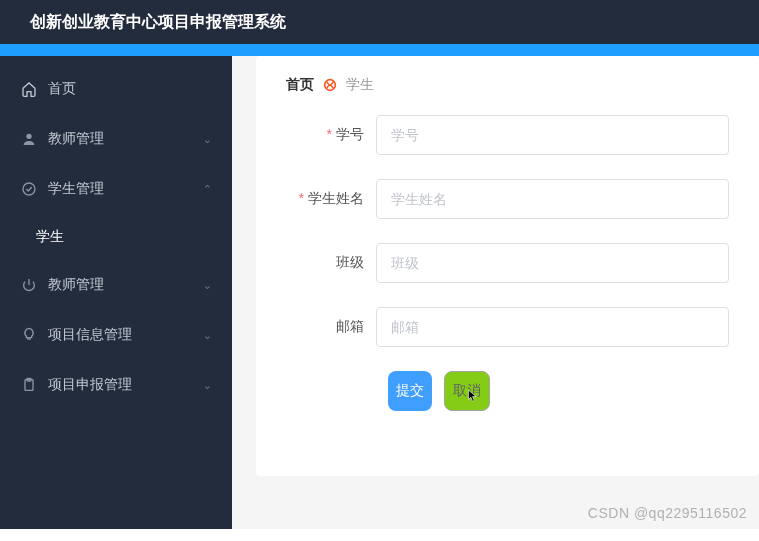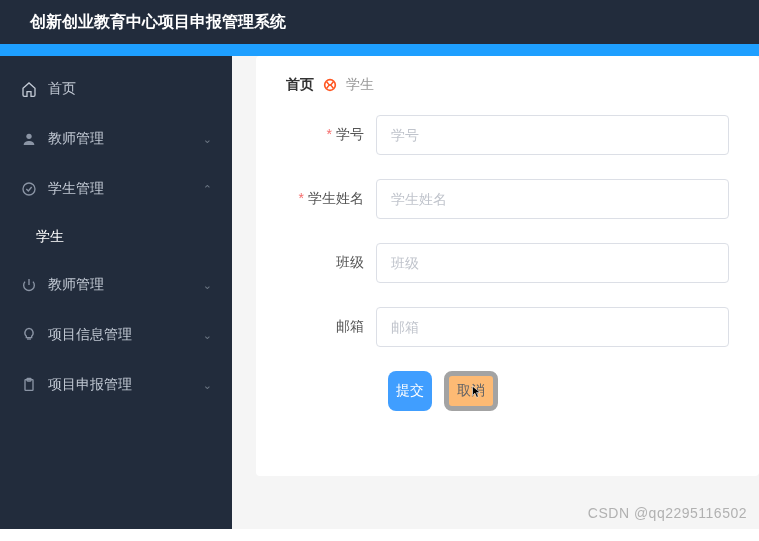--- a/index.html
+++ b/index.html
@@ -20,21 +20,21 @@
 .breadcrumb .bc-icon { margin: 0 8px; color: #ff5722; font-weight: bold; display: inline-flex; }
 .breadcrumb .bc-cur { color: #999; }
 .form-row { display: flex; align-items: center; margin: 1px 30px 24px 30px; }
 .form-label { width: 90px; text-align: right; padding-right: 12px; color: #555; font-size: 14px; }
 .form-label .req { color: #f56c6c; margin-right: 4px; }
 .form-input { flex: 1; height: 40px; border: 1px solid #dcdfe6; border-radius: 4px; padding: 0 14px; font-size: 14px; color: #606266; outline: none; }
 .form-input::placeholder { color: #c0c4cc; }
 .btn-row { display: flex; gap: 12px; padding-left: 132px; margin-top: 10px; }
 .btn { height: 40px; padding: 0 8px; border-radius: 8px; border: none; font-size: 14px; cursor: pointer; display: inline-flex; align-items: center; justify-content: center; }
 .btn-primary { background: #409eff; color: #fff; }
-.btn-default { background: #fdba74; color: #606266; border: 5px solid #a3a3a3; position: relative; }
+.btn-default { background: #84cc16; color: #606266; border: 1px solid #a3a3a3; position: relative; }
 .cursor-icon { position: absolute; right: 10px; bottom: 6px; pointer-events: none; }
 .watermark { position: absolute; bottom: 8px; right: 12px; color: rgba(120,120,120,0.55); font-size: 14px; letter-spacing: 0.5px; }
 svg { display: block; }
 </style>
 </head>
 <body>
 
 <div class="header">
   <span>创新创业教育中心项目申报管理系统</span>
 </div>

